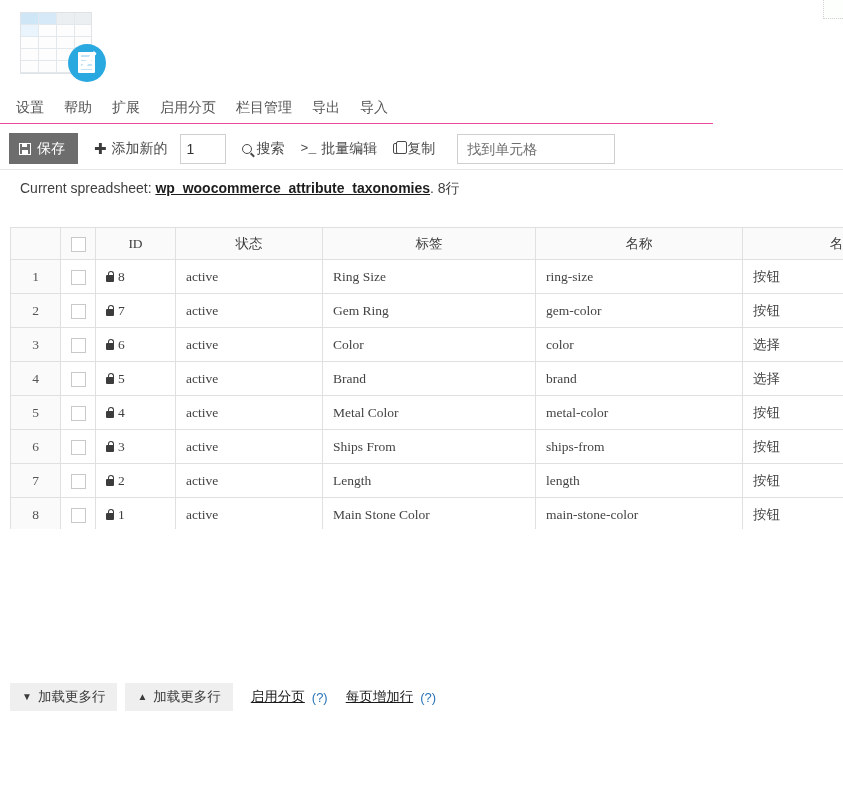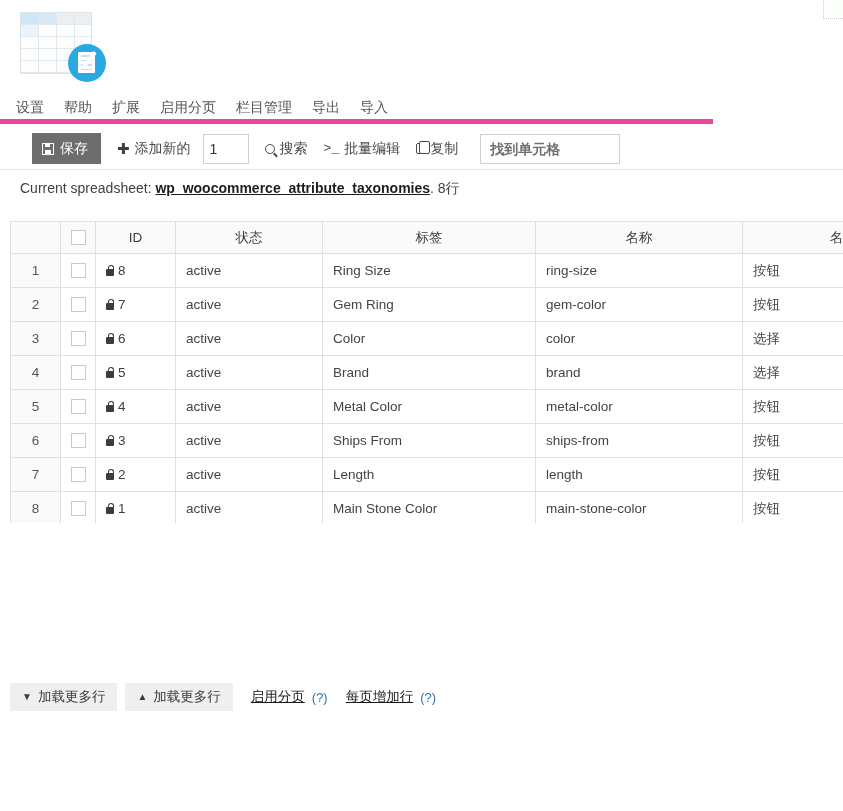--- a/index.html
+++ b/index.html
@@ -71,33 +71,33 @@
   .logo-badge .pencil {
     position: absolute; left: 19px; top: 6px;
     width: 4px; height: 20px; background: #ffffff;
     transform: rotate(38deg); border-radius: 1px;
   }
 
   
   .menubar {
     position: absolute; left: 0; top: 95px;
     width: 713px; height: 29px;
-    border-bottom: 5px solid #ec4899;
+    border-bottom: 1px solid #ec4899;
   }
   .menubar ul { list-style:none; margin:0; padding:0 0 0 16px; display:flex; gap: 20px; }
   .menubar li {
     font-size: 14px; color: #555; cursor: pointer;
     line-height: 24px;
   }
 
   
   .toolbar {
     position: absolute; left: 0; top: 128px;
     width: 843px; height: 42px;
-    display: flex; align-items: center; padding-left: 32px;
+    display: flex; align-items: center; padding-left: 9px;
     border-bottom: 1px solid #e7e7e7;
   }
   .btn-save {
     background: #6d6d6d; color:#fff; border: none;
     height: 31px; padding: 0 13px 0 10px;
     font-size: 14px; font-family: inherit;
     display:flex; align-items:center; gap:6px; cursor:pointer;
   }
   .icon-floppy {
     width: 12px; height: 12px; border: 1.4px solid #fff;
@@ -140,36 +140,37 @@
     width: 46px; height: 30px; margin-left: 12px;
     border: 1px solid #cfcfcf; background:#fff;
     font-size:14px; color:#333; padding: 0 6px;
     font-family: inherit;
   }
   .txt-input {
     height: 30px; border: 1px solid #cfcfcf; background:#fff;
     font-size: 14px; color:#333; padding: 0 9px;
     font-family: inherit;
   }
-  #find-cell-input { width: 140px; margin-left: 22px; font-weight: bold; }
+  #find-cell-input { width: 158px; margin-left: 22px; }
   #goto-col-input  { width: 124px; margin-left: 11px; }
   .txt-input::placeholder { color:#6f6f6f; }
 
   
   .current-line {
     position: absolute; left: 20px; top: 180px;
     font-size: 14px; color: #3f3f3f;
   }
   .current-line b { font-weight: 700; color:#1d1d1d;text-decoration:underline; }
 
   
   .table-wrap {
-    position: absolute; left: 10px; top: 221px;
+    position: absolute; left: 10px; top: 227px;
     width: 833px; height: 302px;
     overflow: hidden;
+    font-family: Liberation Serif, serif;
   }
   table.sheet {
     border-collapse: collapse; table-layout: fixed; width: 920px;
     font-size: 13.5px; color: #444;
   }
   table.sheet th, table.sheet td {
     border: 1px solid #e0e0e0;
     height: 34px; padding: 0 10px;
     overflow: hidden; white-space: nowrap;
   }

